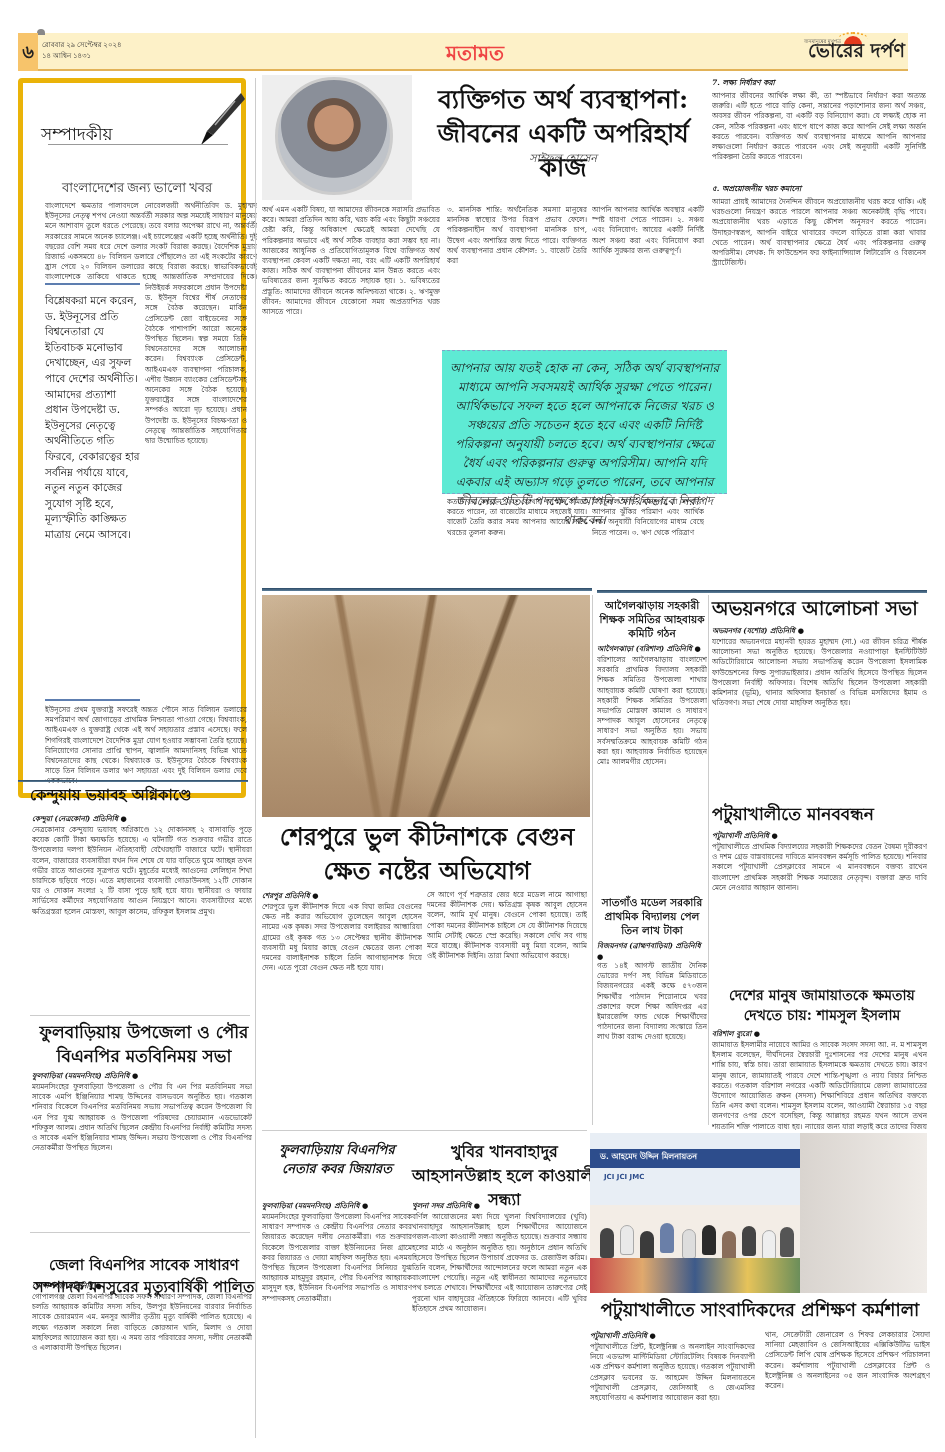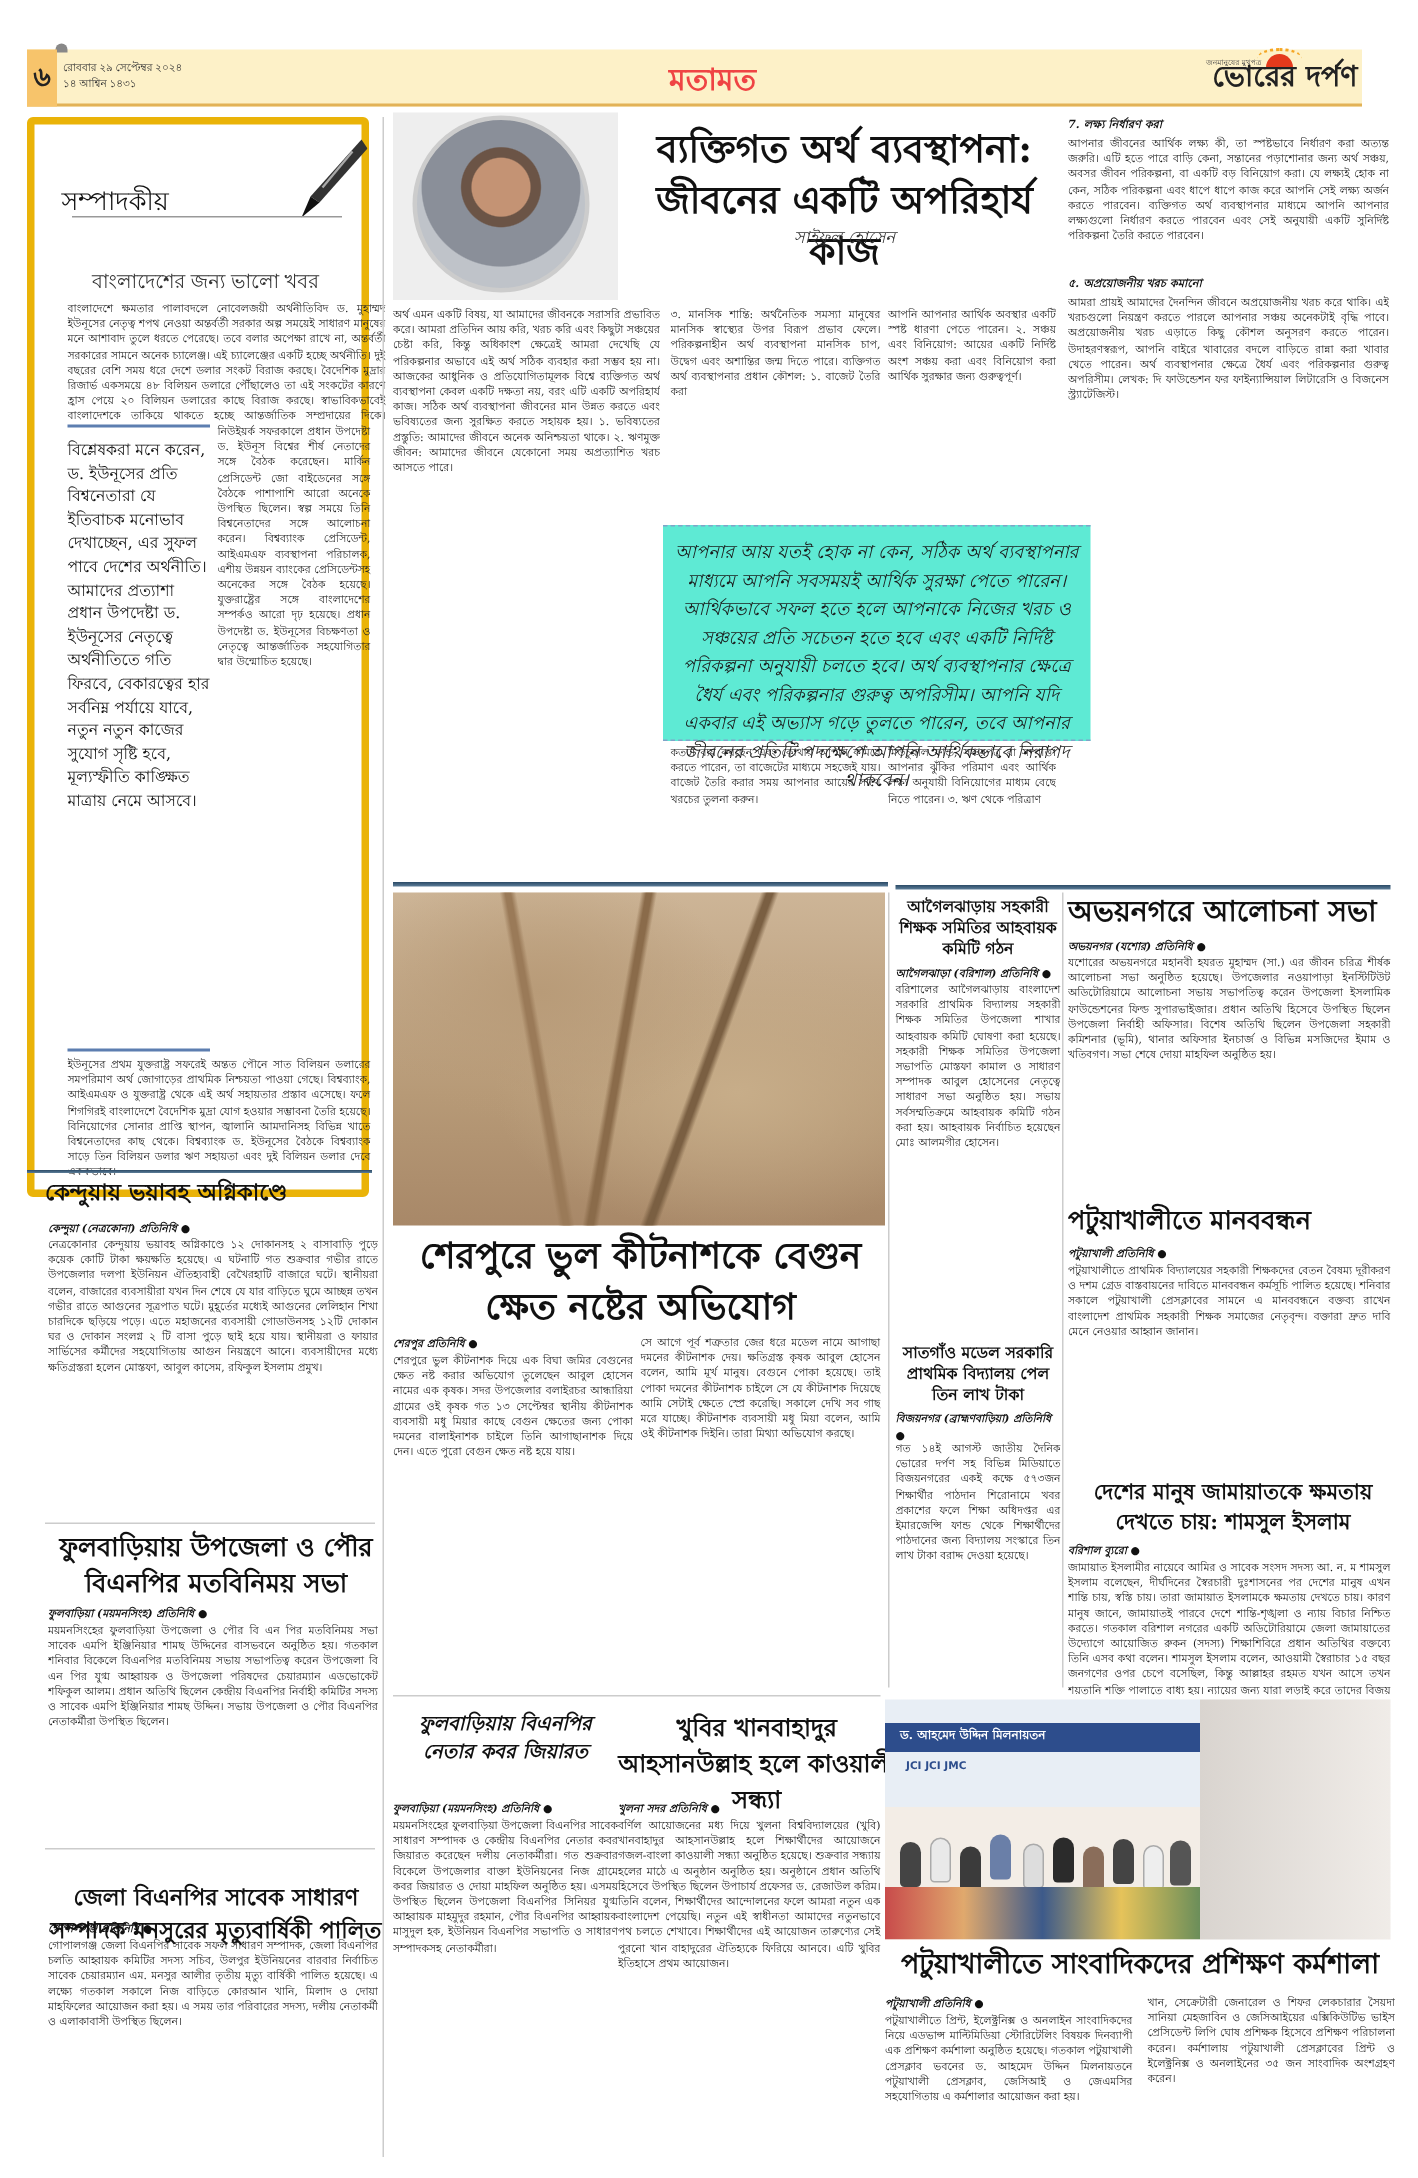--- a/index.html
+++ b/index.html
@@ -22,21 +22,21 @@
   #logo-tag { position: absolute; left: 14px; top: 2px; font-size: 5px; color: #444; }
   #logo-sun { position: absolute; left: 54px; top: 0; width: 18px; height: 10px; background: #e53a1c; border-radius: 18px 18px 0 0; }
   #logo-rays { position: absolute; left: 48px; top: -4px; width: 30px; height: 14px; border-top: 2px dotted #f5a623; border-radius: 50% 50% 0 0; }
 
   
   #editorial { left: 18px; top: 78px; width: 228px; height: 720px; border: 5px solid #eab308; border-radius: 4px; background: #fff; }
   #ed-label { position: absolute; left: 18px; top: 38px; font-family: "DejaVu Serif", serif; font-size: 17px; color: #111; }
   #ed-label-line { position: absolute; left: 25px; top: 61px; width: 180px; height: 1px; background: #999; }
   #pen-icon { position: absolute; left: 172px; top: 8px; width: 50px; height: 55px; }
   #ed-title { position: absolute; left: 6px; top: 66px; width: 216px; font-size: 19px; }
-  #ed-subtitle { position: absolute; left: 6px; top: 95px; width: 216px; text-align: center; font-family: Liberation Sans, sans-serif; font-size: 13px; color: #333; }
+  #ed-subtitle { position: absolute; left: 6px; top: 95px; width: 216px; text-align: center; font-family: Liberation Serif, serif; font-size: 13px; color: #333; }
   #ed-intro { position: absolute; left: 22px; top: 118px; width: 212px; height: 80px; }
   #ed-pull { position: absolute; left: 22px; top: 200px; width: 95px; height: 418px; border-top: 2px solid #5d7eb0; border-bottom: 2px solid #5d7eb0; padding-top: 8px; font-family: "DejaVu Serif", serif; font-size: 10.5px; line-height: 15.6px; color: #111; }
   #ed-col-right { position: absolute; left: 122px; top: 200px; width: 102px; height: 418px; }
   #ed-bottom { position: absolute; left: 22px; top: 622px; width: 202px; height: 94px; }
 
   
   #author-photo { left: 275px; top: 77px; width: 118px; height: 118px; border-radius: 50%; border: 3px solid #ccc; background: radial-gradient(circle at 50% 40%, #c49374 0 22%, #6b5446 23% 30%, #8a8f99 31% 60%, #bfc3c9 61%); overflow: hidden; }
   #photo-box { left: 262px; top: 75px; width: 150px; height: 125px; background: #eee; }
   #op-title { left: 418px; top: 83px; width: 290px; font-size: 25px; line-height: 34px; }
   #op-author { left: 418px; top: 150px; width: 290px; text-align: center; font-family: "DejaVu Serif", serif; font-style: italic; font-size: 11px; color: #333; }

